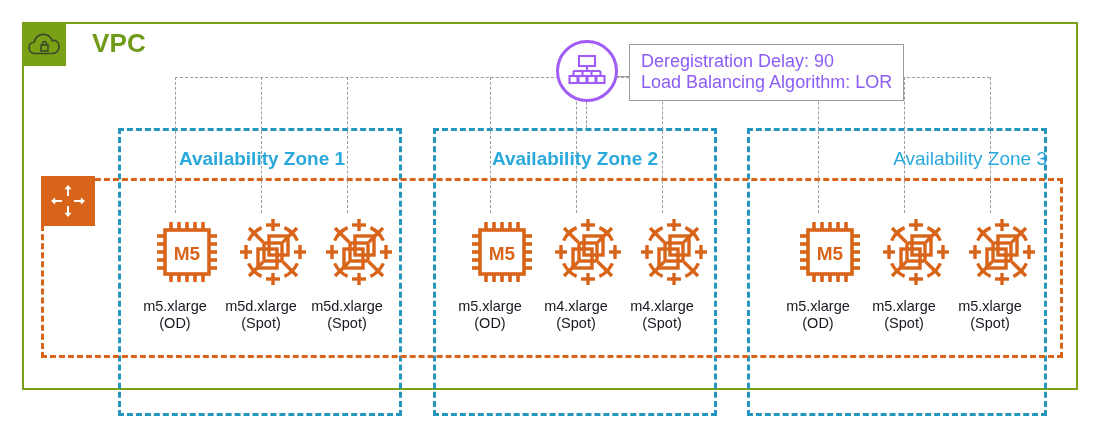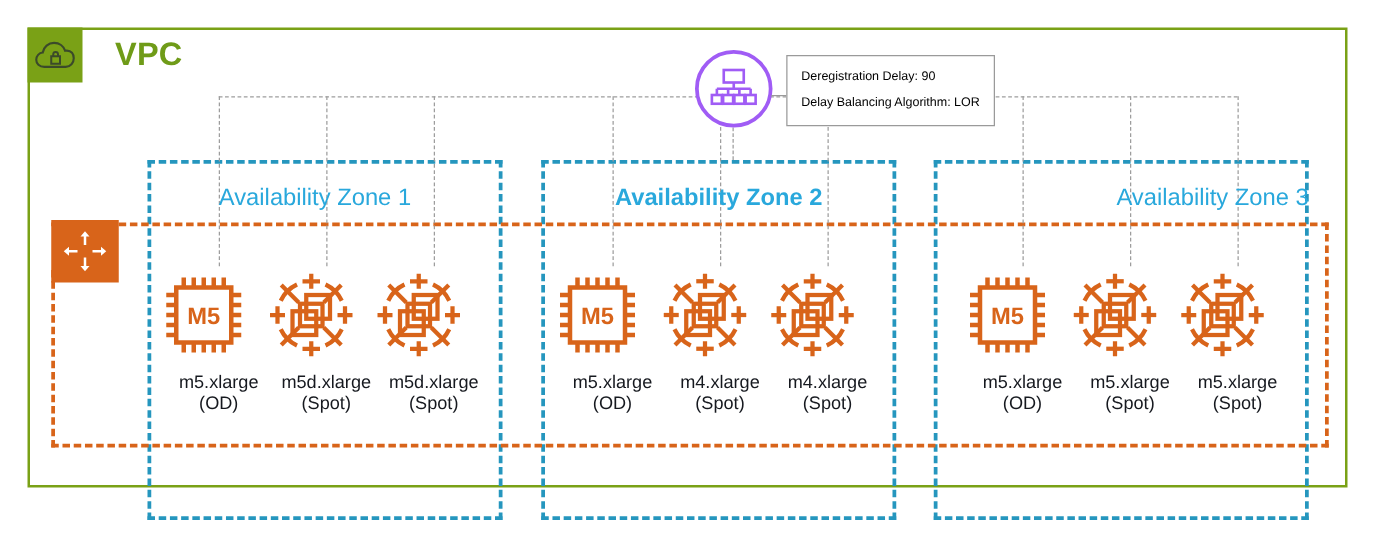--- a/index.html
+++ b/index.html
@@ -122,22 +122,22 @@
   .lb-callout {
     position: absolute;
     left: 629px;
     top: 44px;
     padding: 6px 11px 7px 11px;
     border: 1px solid #9A9A9A;
     background: #ffffff;
     box-sizing: border-box;
   }
   .lb-callout .line {
-    font-size: 10px;
-    color: #000000;
+    font-size: 18px;
+    color: #8b5cf6;
     line-height: 21px;
     white-space: nowrap;
   }
   .lb-stub {
     position: absolute;
     left: 617px;
     top: 76px;
     width: 13px;
     height: 0;
     border-top: 1px solid #9A9A9A;
@@ -170,21 +170,21 @@
   
   .inst {
     position: absolute;
     width: 96px;
     text-align: center;
   }
   .inst .glyph {
     height: 78px;
     display: flex;
     align-items: center;
-    justify-content: flex-start;
+    justify-content: flex-end;
   }
   .inst .label {
     margin-top: 7px;
     font-size: 14.5px;
     line-height: 17px;
     color: #16191F;
     white-space: nowrap;
   }
   svg { display: block; }
 </style>
@@ -254,24 +254,24 @@
         <rect x="10.5" y="22" width="8" height="7"></rect>
         <rect x="19.5" y="22" width="8" height="7"></rect>
         <rect x="28.5" y="22" width="8" height="7"></rect>
       </g>
     </svg>
   </div>
   <div class="lb-stub"></div>
 
   <div class="lb-callout">
     <div class="line">Deregistration Delay: 90</div>
-    <div class="line">Delay Balancing Algorithm: LOR</div>
-  </div>
-
-  <div class="az-label" style="left:110px; width:284px;">Availability Zone 1</div>
+    <div class="line">Load Balancing Algorithm: LOR</div>
+  </div>
+
+  <div class="az-label" style="left:120px; width:284px;font-weight:bold;">Availability Zone 1</div>
   <div class="az-label" style="left:433px; width:284px;font-weight:bold;">Availability Zone 2</div>
   <div class="az-label" style="left:747px; width:300px;text-align:right;">Availability Zone 3</div>
 
   <div class="inst" style="left:127px; top:213px;">
     <div class="glyph">
       <svg width="72" height="72" viewBox="0 0 72 72">
         <g stroke="#D8641A" stroke-width="3.6" fill="none" stroke-linecap="butt">
           <line x1="20" y1="6" x2="20" y2="14"></line>
             <line x1="28" y1="6" x2="28" y2="14"></line>
           <line x1="36" y1="6" x2="36" y2="14"></line>

